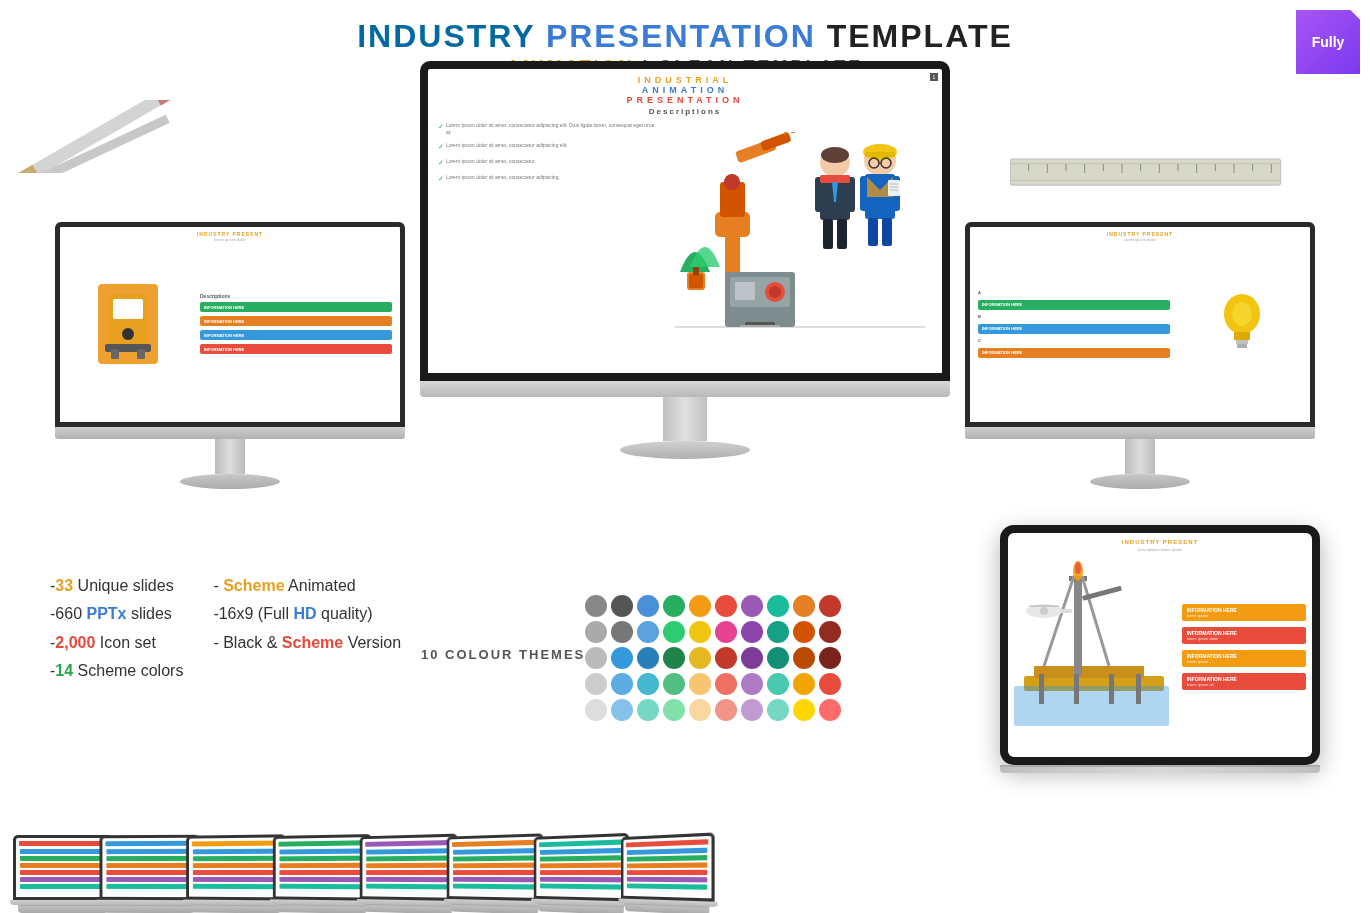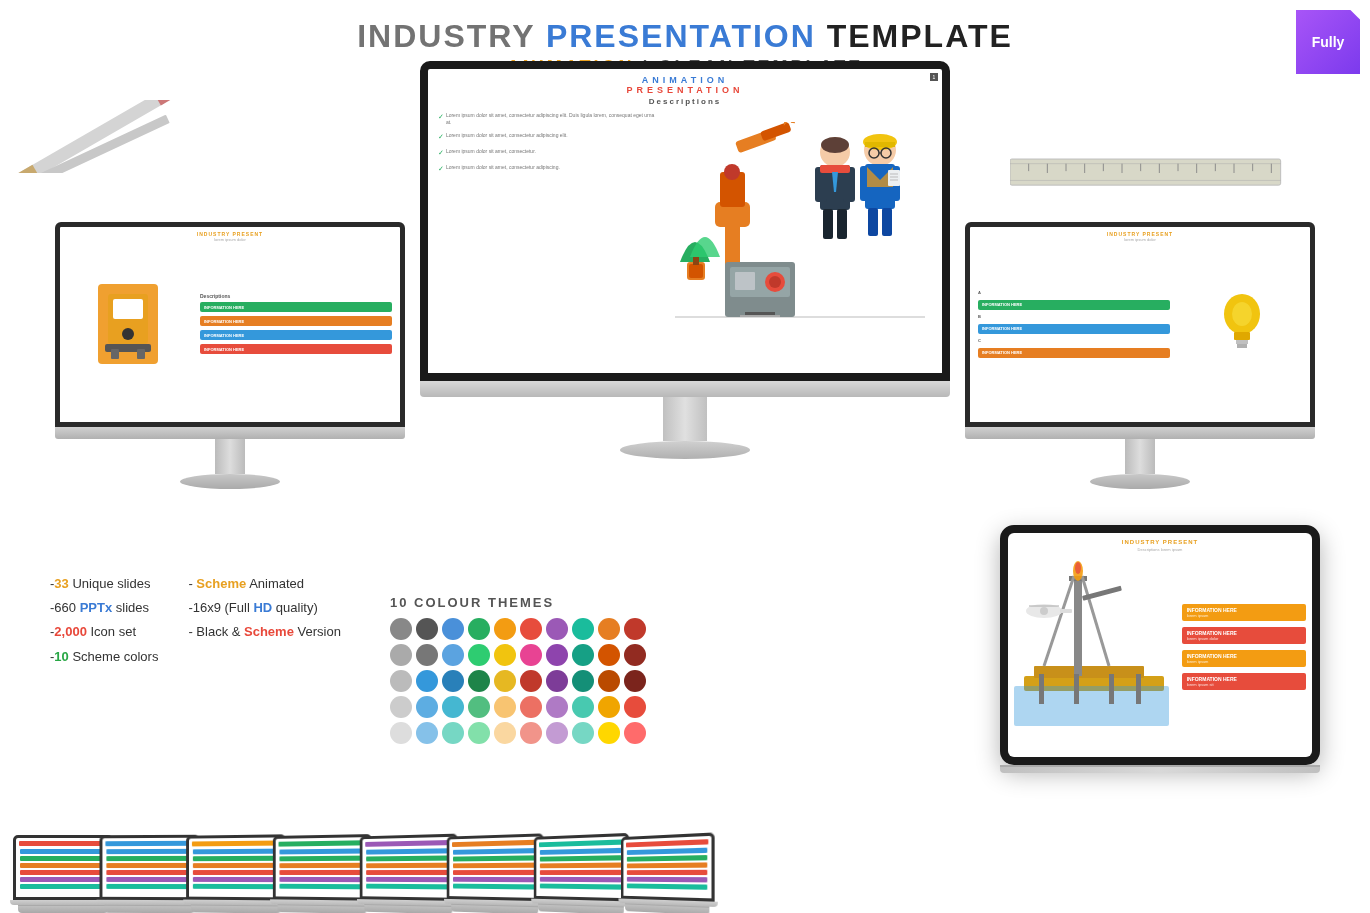--- a/index.html
+++ b/index.html
@@ -15,21 +15,21 @@
     
     .header {
       text-align: center;
       padding: 18px 0 10px;
     }
     .header-title-line1 {
       font-size: 32px;
       font-weight: 900;
       letter-spacing: 2px;
     }
-    .title-industry { color: #737373; }
+    .title-industry { color: #0369a1; }
     .title-presentation { color: #3a7bd5; }
     .title-template { color: #222; }
     .header-title-line2 {
       font-size: 18px;
       font-weight: 700;
       letter-spacing: 3px;
       margin-top: 2px;
     }
     .title-animation { color: #e8a020; }
     .title-pipe { color: #555; }
@@ -140,21 +140,21 @@
       z-index: 5;
     }
     .monitor-right .monitor-screen {
       width: 360px;
       height: 210px;
       border: 5px solid #2a2a2a;
       border-radius: 6px 6px 0 0;
     }
 
     .feature-item {
-      font-size: 13px;
+      font-size: 16px;
       color: #333;
       margin-bottom: 6px;
       line-height: 1.4;
     }
 
     .feature-highlight-orange { color: #e8a020; font-weight: 700; }
     .feature-highlight-blue { color: #3a7bd5; font-weight: 700; }
     .feature-highlight-red { color: #e8483a; font-weight: 700; }
     .feature-highlight-green { color: #28a745; font-weight: 700; }
 
@@ -340,20 +340,21 @@
     <div style="background:linear-gradient(90deg,#bbb,#ddd,#bbb); width:30px; height:35px;"></div>
     <div style="background:linear-gradient(180deg,#c8c8c8,#aaa); width:100px; height:15px; border-radius:50%;"></div>
   </div>
 
   <div class="monitor monitor-center" style="position:absolute; bottom:60px; left:50%; transform:translateX(-50%); z-index:10; display:flex; flex-direction:column; align-items:center;">
     <div class="monitor-screen" style="width:530px; height:320px; background:#1a1a1a; border:8px solid #1a1a1a; border-radius:10px 10px 0 0; overflow:hidden;">
       <div style="width:100%; height:100%; background:white; overflow:hidden; position:relative; padding:6px;">
 
         <div style="position:absolute; top:4px; right:4px; width:8px; height:8px; background:#555; border-radius:50; font-size:5px; color:white; display:flex; align-items:center; justify-content:center;">1</div>
         <div style="text-align:center; margin-bottom:4px;">
+          <div style="font-size:9px; font-weight:900; color:#e8a020; letter-spacing:4px;">INDUSTRIAL</div>
           <div style="font-size:9px; font-weight:900; color:#3a7bd5; letter-spacing:4px;">ANIMATION</div>
           <div style="font-size:9px; font-weight:900; color:#e8483a; letter-spacing:4px;">PRESENTATION</div>
           <div style="font-size:8px; font-weight:700; color:#555; letter-spacing:2px; margin-top:2px;">Descriptions</div>
         </div>
         <div style="display:flex; gap:6px; height:calc(100% - 80px);">
           <div style="flex:1.2; display:flex; flex-direction:column; gap:2px; padding:2px 4px; font-size:5px; color:#777; line-height:1.4;">
             <div style="display:flex; gap:2px; align-items:flex-start; margin-bottom:4px;">
               <span style="color:#27ae60; font-size:7px;">✓</span>
               <span>Lorem ipsum dolor sit amet, consectetur adipiscing elit. Duis ligula lorem, consequat eget urna at.</span>
             </div>
@@ -454,31 +455,31 @@
 </div>
 
 <div style="position:absolute; bottom:140px; left:0; right:0; display:flex; align-items:flex-start; padding:0 50px; gap:20px;">
 
   <div style="display:flex; flex-direction:column; gap:8px; min-width:320px;">
     <div style="display:flex; gap:30px;">
       <div>
         <div class="feature-item">-<span class="feature-highlight-orange">33</span> Unique slides</div>
         <div class="feature-item">-660 <span class="feature-highlight-blue">PPTx</span> slides</div>
         <div class="feature-item">-<span class="feature-highlight-red">2,000</span> Icon set</div>
-        <div class="feature-item">-<span class="feature-highlight-green">10</span> Scheme colors</div>
+        <div class="feature-item">-<span class="feature-highlight-green">14</span> Scheme colors</div>
       </div>
       <div>
         <div class="feature-item">- <span class="feature-highlight-orange">Scheme</span> Animated</div>
         <div class="feature-item">-16x9 (Full <span class="feature-highlight-blue">HD</span> quality)</div>
         <div class="feature-item">- Black &amp; <span class="feature-highlight-red">Scheme</span> Version</div>
       </div>
     </div>
   </div>
 
-  <div style="display:flex; flex-direction:column; align-items:flex-start; flex:1; margin-top:20px;">
+  <div style="display:flex; flex-direction:row; align-items:center; flex:1; margin-top:20px;">
     <div style="font-size:13px; font-weight:700; color:#555; letter-spacing:2px; margin-bottom:8px;">10 COLOUR THEMES</div>
     <div id="color-grid" style="display:grid; grid-template-columns:repeat(10,22px); gap:4px;">
 
     <div class="color-dot" style="background: rgb(136, 136, 136);"></div>
         <div class="color-dot" style="background: rgb(85, 85, 85);"></div>
         <div class="color-dot" style="background: rgb(74, 144, 217);"></div>
         <div class="color-dot" style="background: rgb(39, 174, 96);"></div>
         <div class="color-dot" style="background: rgb(243, 156, 18);"></div>
         <div class="color-dot" style="background: rgb(231, 76, 60);"></div>
         <div class="color-dot" style="background: rgb(155, 89, 182);"></div>

